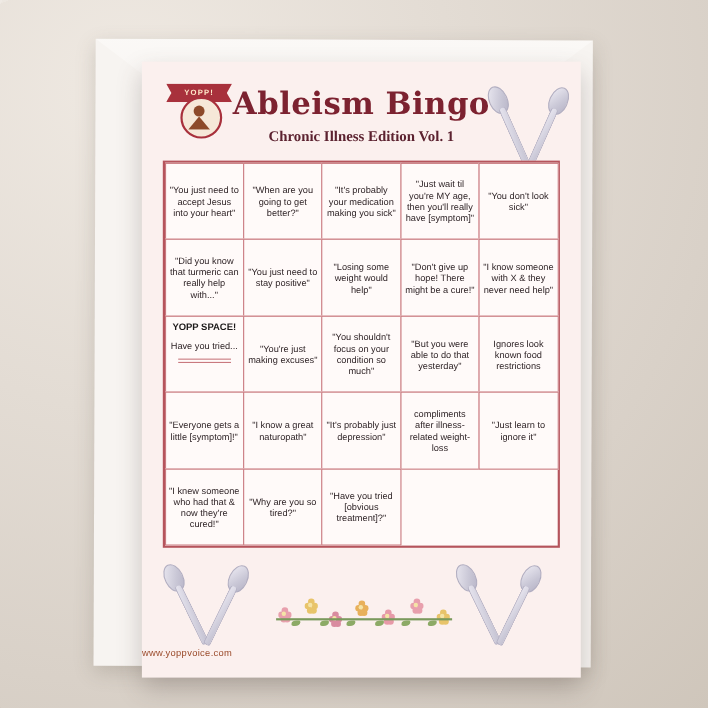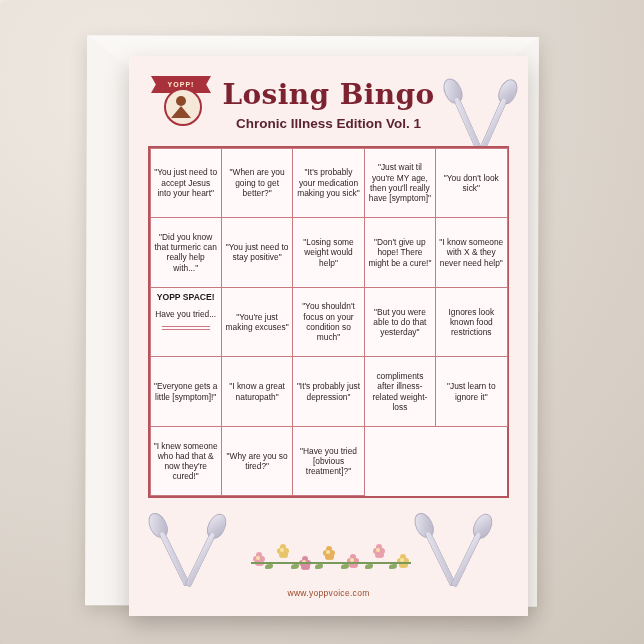--- a/index.html
+++ b/index.html
@@ -82,21 +82,21 @@
     font-weight: bold;
     font-size: 28px;
     letter-spacing: .4px;
     color: #7c2230;
   }
   #subtitle {
     position: absolute;
     left: 0; right: 0;
     top: 60px;
     text-align: center;
-    font-family: Liberation Sans, sans-serif;
+    font-family: Liberation Serif, serif;
     font-weight: bold;
     font-size: 13.5px;
     color: #5c2230;
   }
 
   
   #badge {
     position: absolute;
     left: 18px;
     top: 14px;
@@ -241,21 +241,21 @@
     text-align: center;
     font-family: "DejaVu Serif", serif;
     font-weight: bold;
     font-size: 15px;
     color: #8c2f4a;
   }
   #website {
     position: absolute;
     left: 0; right: 0;
     top: 86px;
-    text-align: center;
+    text-align: left;
     font-size: 8.5px;
     letter-spacing: .3px;
     color: #9a4a2a;
   }
   #spoons-bottom-left { left: 24px; top: 4px; width: 80px; height: 92px; }
   #spoons-bottom-left .s1 { transform: rotate(-26deg); left: 8px; top: 4px; }
   #spoons-bottom-left .s2 { transform: rotate(26deg); left: 44px; top: 4px; }
   #spoons-bottom-right { left: 290px; top: 4px; width: 80px; height: 92px; }
   #spoons-bottom-right .s1 { transform: rotate(-26deg); left: 8px; top: 4px; }
   #spoons-bottom-right .s2 { transform: rotate(26deg); left: 44px; top: 4px; }
@@ -301,21 +301,21 @@
 
     <div id="card-header">
 
       <div id="badge">
         <div class="ribbon">YOPP!</div>
         <div class="circle"></div>
         <div class="person"></div>
         <div class="person-body"></div>
       </div>
 
-      <div id="title">Losing Bingo</div>
+      <div id="title">Ableism Bingo</div>
       <div id="subtitle">Chronic Illness Edition Vol. 1</div>
 
       <div class="spoons" id="spoons-top-right">
         <div class="spoon s1">
           <div class="bowl"></div>
             <div class="handle"></div>
         </div>
         <div class="spoon s2">
           <div class="bowl"></div>
             <div class="handle"></div>

